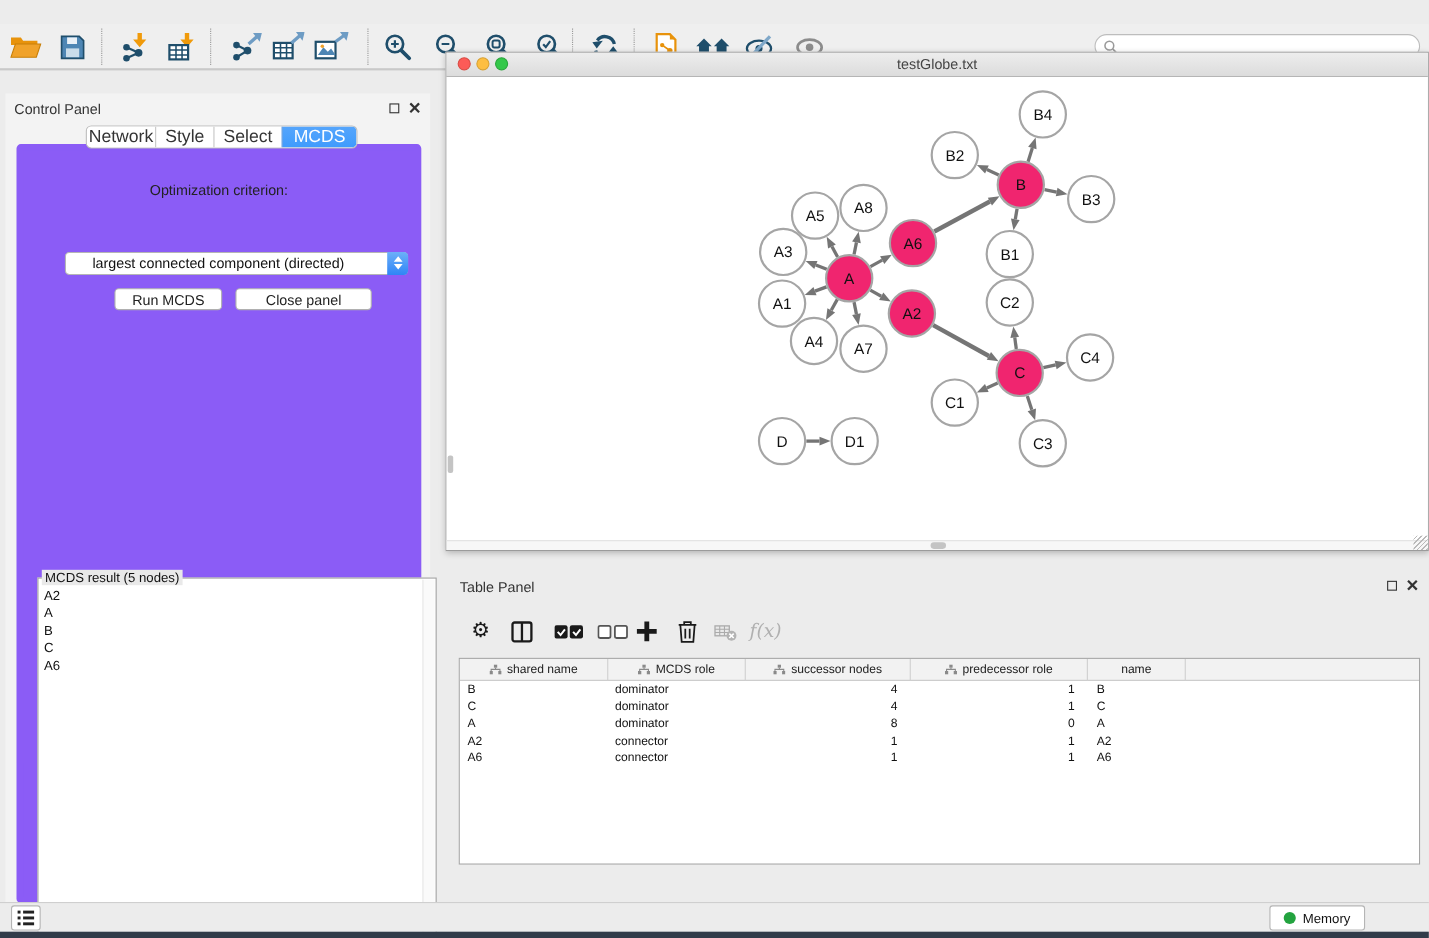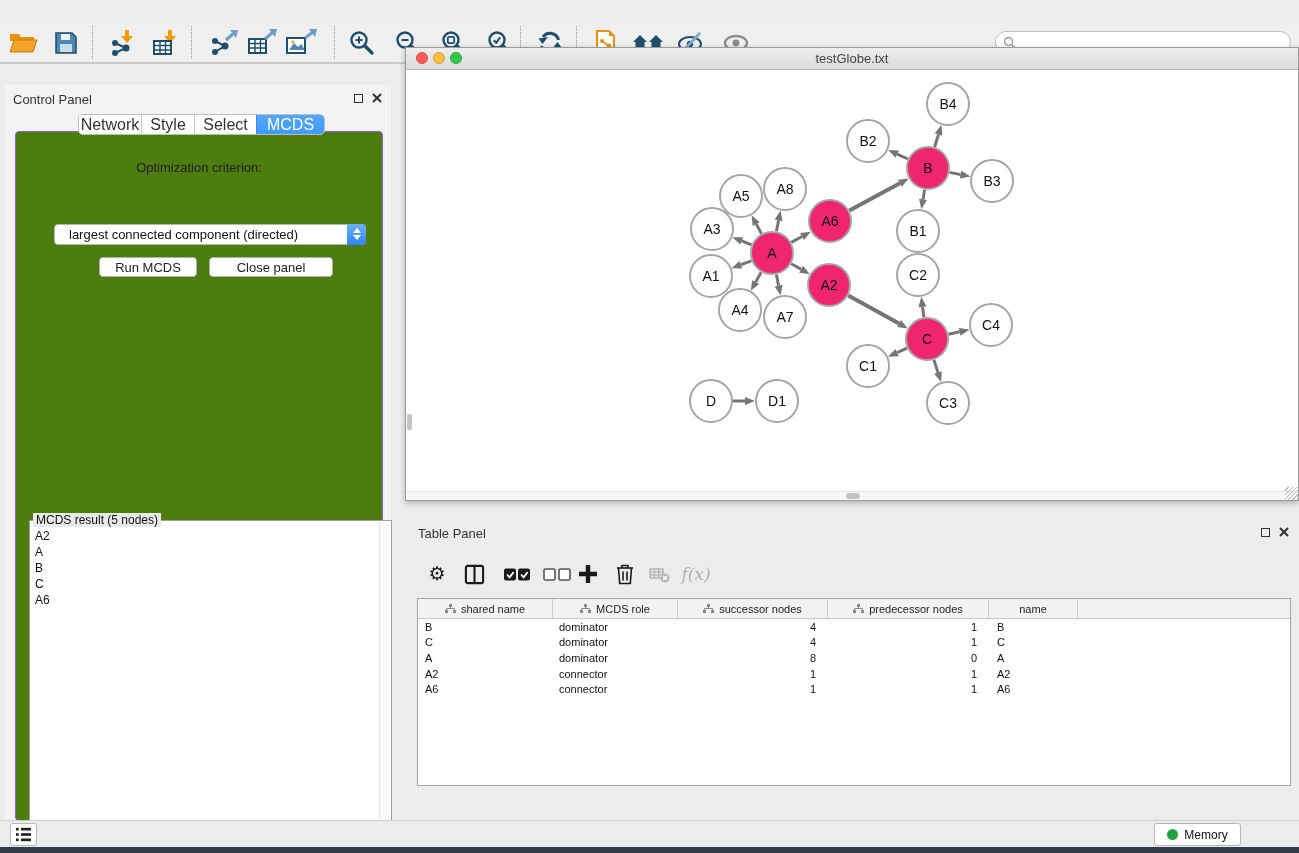--- a/index.html
+++ b/index.html
@@ -26,31 +26,31 @@
     border-radius:11px; display:flex; align-items:center; padding-left:7px; gap:4px; }
   .searchbox input { border:none; outline:none; background:transparent; width:250px; height:18px; font-size:12px; }
 
   
   .panel-title { font-size:13px; color:#333; }
   .float-icon { width:9px; height:9px; border:1.5px solid #333; display:inline-block; }
   .panel-ctls { display:flex; gap:9px; align-items:center; }
 
   
   .control-panel { left:5px; top:60px; width:386px; height:740px; background:#f3f3f3;margin-top:25px; }
-  .cp-box { left:10px; top:46px; width:368px; height:690px; background:#4d7c0f;
-    border:1px solid #8b5cf6; border-radius:4px; }
+  .cp-box { left:10px; top:46px; width:368px; height:690px; background:#8b5cf6;
+    border:6px solid #8b5cf6; border-radius:4px; }
   .seg { display:flex; height:21px; border:1px solid #bdbdbd; border-radius:5px; background:#fff; overflow:hidden; }
   .seg .tab { font-size:16px; color:#333; display:flex; align-items:center; justify-content:center;
     border-left:1px solid #c6c6c6; background:#fff; cursor:default; }
   .seg .tab:first-child { border-left:none; }
   .seg .tab.active { background:linear-gradient(#55a5fc, var(--accent)); color:#fff; border-left-color:#3f8ae0; }
   .opt-label { width:100%; text-align:center; font-size:13px; color:#222; }
   .dropdown { left:38px; top:92px; width:312px; height:21px; background:#fff; border:1px solid #b5b5b5;
     border-radius:4px; display:flex; align-items:center; }
-  .dropdown .val { flex:1; font-size:13px; color:#111; padding-left:14px; white-space:nowrap; overflow:hidden; }
+  .dropdown .val { flex:1; font-size:13px; color:#111; padding-left:24px; white-space:nowrap; overflow:hidden; }
   .stepper { width:19px; height:21px; margin:-1px -1px 0 0; border-radius:0 4px 4px 0;
     background:linear-gradient(#6cb0f9, #2f85f6); display:flex; flex-direction:column;
     align-items:center; justify-content:center; gap:2px; }
   .stepper .up { width:0; height:0; border-left:4px solid transparent; border-right:4px solid transparent; border-bottom:5px solid #fff; }
   .stepper .dn { width:0; height:0; border-left:4px solid transparent; border-right:4px solid transparent; border-top:5px solid #fff; }
   .btn { height:20px; background:#fff; border:1px solid #b0b0b0; border-radius:4px; font-size:13px;
     color:#222; display:flex; align-items:center; justify-content:center; cursor:default; }
   .resultbox { left:13px; top:388px; width:363px; height:340px; background:#fff; border:1px solid #9f9f9f; }
   .resultbox .legend { position:absolute; top:-8px; left:3px; background:#e9e9e9; padding:0 3px;
     font-size:12px; color:#111; line-height:14px; }
@@ -527,21 +527,21 @@
           </div>
           <div class="th c3">
             <svg width="11" height="10" viewBox="0 0 11 10">
     <g fill="#8a8a8a">
                 <rect x="4" y="0" width="3" height="3"></rect>
                 <rect x="0" y="6" width="3" height="3"></rect>
                 <rect x="8" y="6" width="3" height="3"></rect>
               </g>
     <path d="M5.5 3v1.5M1.5 6V4.5h8V6" stroke="#8a8a8a" fill="none" stroke-width="1"></path>
   </svg>
-            <span>predecessor nodes</span>
+            <span>predecessor role</span>
           </div>
           <div class="th c4">
             <span>name</span>
           </div>
         </div>
       <div>
           <div class="tr">
             <div class="td c0">B</div>
             <div class="td c1">dominator</div>
             <div class="td c2">4</div>

